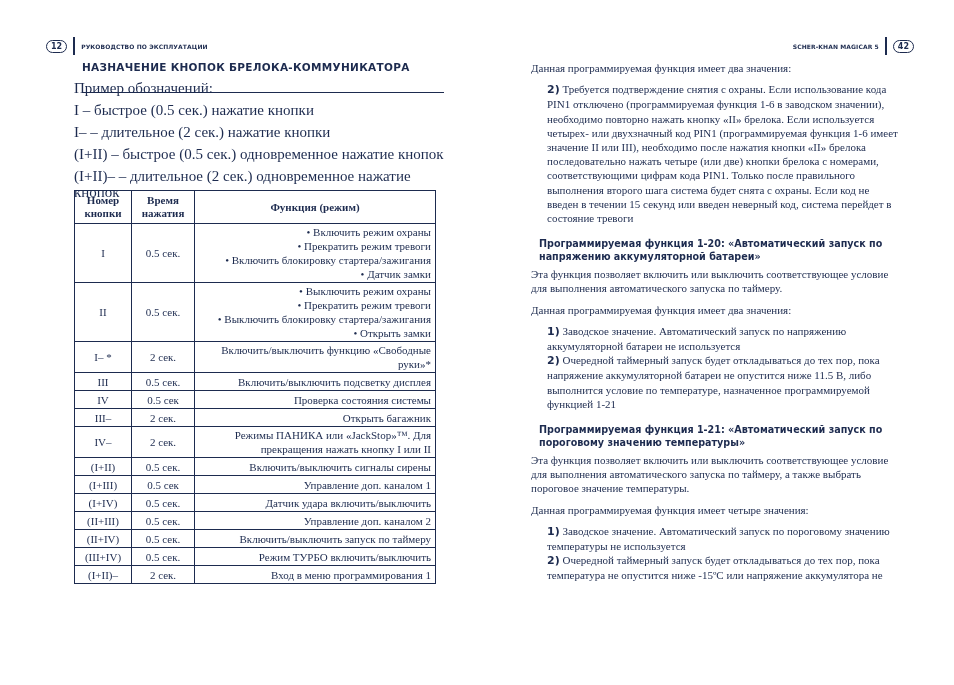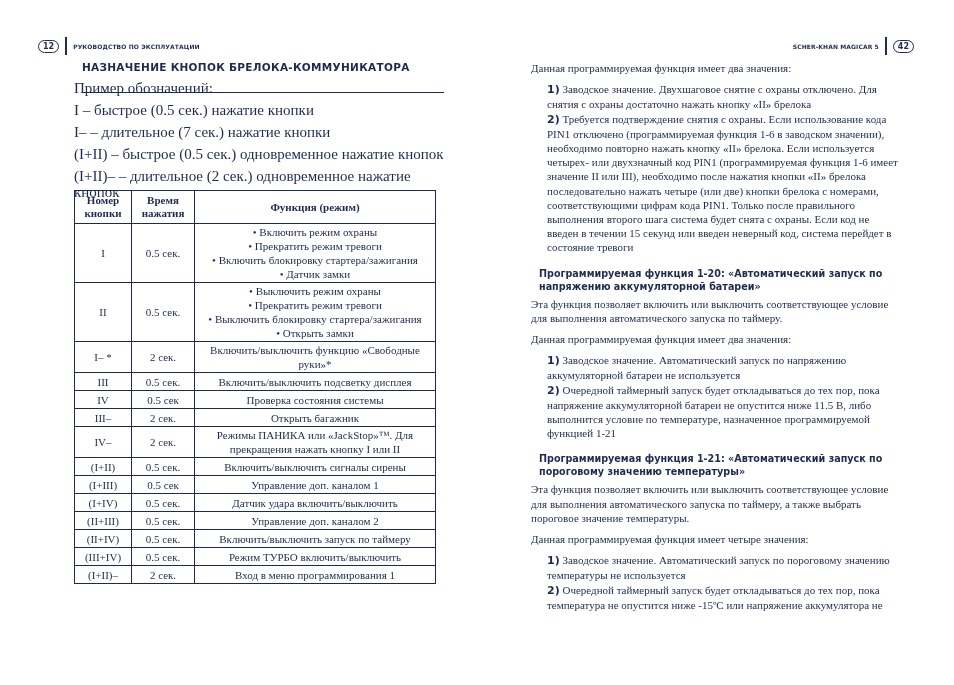--- a/index.html
+++ b/index.html
@@ -3,41 +3,41 @@
 <meta charset="utf-8">
 <style>
   html, body { margin: 0; padding: 0; background: #ffffff; }
   body { width: 954px; height: 685px; position: relative; overflow: hidden;
          font-family: "Liberation Serif", "DejaVu Serif", serif; color: #1d2b4f; }
   .page { position: absolute; top: 0; height: 685px; }
   .page-left { left: 0; width: 477px; }
   .page-right { left: 477px; width: 477px; }
 
   
-  .run-head { position: absolute; top: 37px; display: flex; align-items: center; }
+  .run-head { position: absolute; top: 37px; display: flex; align-items: center; margin-left: 8px; }
   .page-left .run-head { left: 38px; }
   .page-right .run-head { right: 40px; }
   .pgnum { border: 1.5px solid #1d2b4f; border-radius: 7px; font: bold 8px "DejaVu Sans", sans-serif;
            padding: 0 4px; height: 11px; line-height: 11px; color: #1d2b4f; }
   .vbar { width: 2px; height: 18px; background: #1d2b4f; margin: 0 6px; }
   .run-title { font: bold 6px "DejaVu Sans", sans-serif; letter-spacing: 0.1px; color: #1d2b4f; text-transform: uppercase; }
 
   
   .sec-title { position: absolute; left: 82px; top: 61px; width: 362px; font: 900 10.5px "DejaVu Sans", sans-serif;
                letter-spacing: 0.3px; color: #1d2b4f; border-bottom: 1.5px solid #1d2b4f; padding-bottom: 19px; }
   .legend { position: absolute; left: 74px; top: 80px; width: 370px; font-size: 15px; }
   .legend div { height: 22px; line-height: 16px; }
 
   table.keys { position: absolute; left: 74px; top: 190px; width: 362px; border-collapse: collapse; font-size: 11px; }
   table.keys th, table.keys td { border: 1px solid #1d2b4f; padding: 1px 4px; vertical-align: middle; }
   table.keys th { font-weight: bold; font-size: 11px; text-align: center; line-height: 13px; height: 30px; }
   table.keys td.c1, table.keys td.c2 { text-align: center; }
   table.keys td.c1 { width: 48px; }
   table.keys td.c2 { width: 54px; }
-  table.keys td.c3 { text-align: center; line-height: 14px; }
+  table.keys td.c3 { text-align: right; line-height: 14px; }
   table.keys tr.row td { height: 15px; }
   .bul { display: block; line-height: 14px; }
 
   
   .rcol { position: absolute; left: 531px; top: 61px; width: 368px; font-size: 11px; line-height: 14.2px; }
   .rcol p { margin: 0 0 7px 0; }
   .rcol .items { margin: 0 0 8px 16px; }
   .rcol .num { font-weight: bold; font-family: "DejaVu Sans", sans-serif; font-size: 11px; }
   .rcol h3 { margin: 12px 0 4px 8px; font: 900 9.6px "DejaVu Sans", sans-serif; line-height: 13px; color: #1d2b4f; }
 </style>
@@ -49,21 +49,21 @@
     <span class="pgnum">12</span>
     <span class="vbar"></span>
     <span class="run-title">РУКОВОДСТВО ПО ЭКСПЛУАТАЦИИ</span>
   </div>
 
   <div class="sec-title">НАЗНАЧЕНИЕ КНОПОК БРЕЛОКА-КОММУНИКАТОРА</div>
 
   <div class="legend">
     <div>Пример обозначений:</div>
     <div>I – быстрое (0.5 сек.) нажатие кнопки</div>
-    <div>I– – длительное (7 сек.) нажатие кнопки</div>
+    <div>I– – длительное (2 сек.) нажатие кнопки</div>
     <div>(I+II) – быстрое (0.5 сек.) одновременное нажатие кнопок</div>
     <div>(I+II)– – длительное (2 сек.) одновременное нажатие кнопок</div>
   </div>
 
   <table class="keys">
     <thead>
       <tr>
         <th>Номер кнопки</th>
         <th>Время нажатия</th>
         <th>Функция (режим)</th>
@@ -182,21 +182,20 @@
   <div class="run-head">
     <span class="run-title">SCHER-KHAN MAGICAR 5</span>
     <span class="vbar"></span>
     <span class="pgnum">42</span>
   </div>
 </div>
 
 <div class="rcol">
   <p>Данная программируемая функция имеет два значения:</p>
   <div class="items">
-    <div><span class="num">1)</span><span> Заводское значение. Двухшаговое снятие с охраны отключено. Для снятия с охраны достаточно нажать кнопку «II» брелока</span></div>
     <div><span class="num">2)</span><span> Требуется подтверждение снятия с охраны. Если использование кода PIN1 отключено (программируемая функция 1-6 в заводском значении), необходимо повторно нажать кнопку «II» брелока. Если используется четырех- или двухзначный код PIN1 (программируемая функция 1-6 имеет значение II или III), необходимо после нажатия кнопки «II» брелока последовательно нажать четыре (или две) кнопки брелока с номерами, соответствующими цифрам кода PIN1. Только после правильного выполнения второго шага система будет снята с охраны. Если код не введен в течении 15 секунд или введен неверный код, система перейдет в состояние тревоги</span></div>
   </div>
 
   <h3>Программируемая функция 1-20: «Автоматический запуск по напряжению аккумуляторной батареи»</h3>
   <p>Эта функция позволяет включить или выключить соответствующее условие для выполнения автоматического запуска по таймеру.</p>
   <p>Данная программируемая функция имеет два значения:</p>
   <div class="items">
     <div><span class="num">1)</span><span> Заводское значение. Автоматический запуск по напряжению аккумуляторной батареи не используется</span></div>
     <div><span class="num">2)</span><span> Очередной таймерный запуск будет откладываться до тех пор, пока напряжение аккумуляторной батареи не опустится ниже 11.5 В, либо выполнится условие по температуре, назначенное программируемой функцией 1-21</span></div>
   </div>

